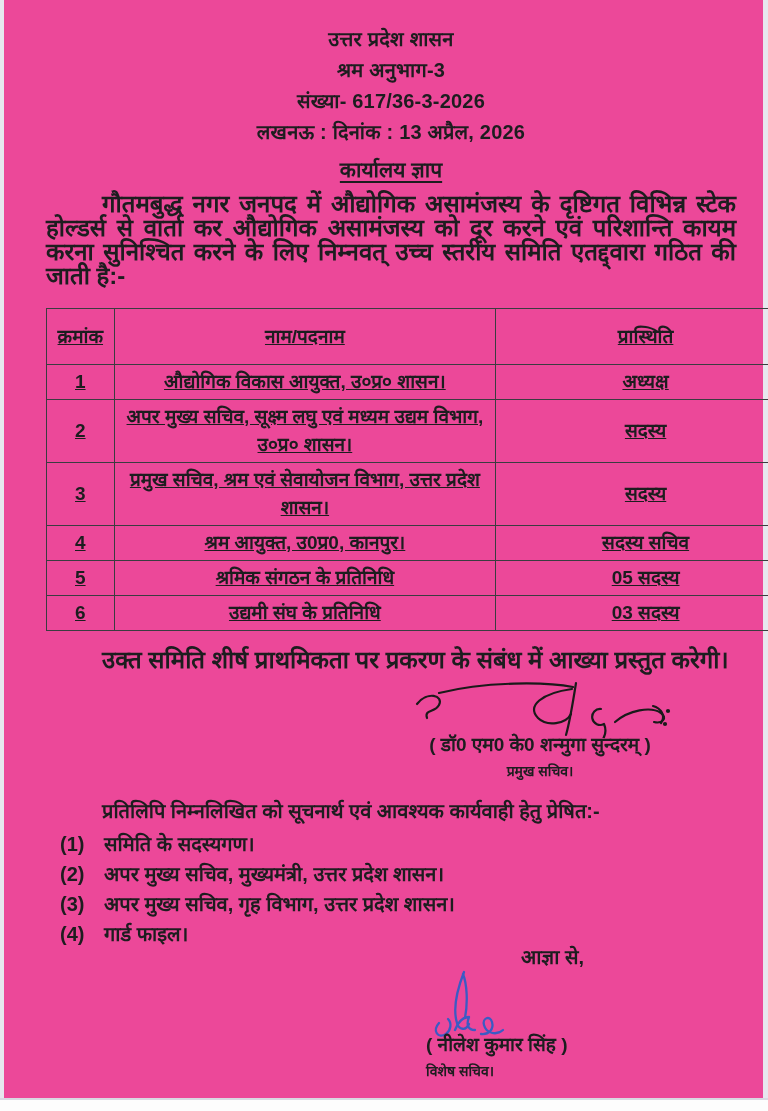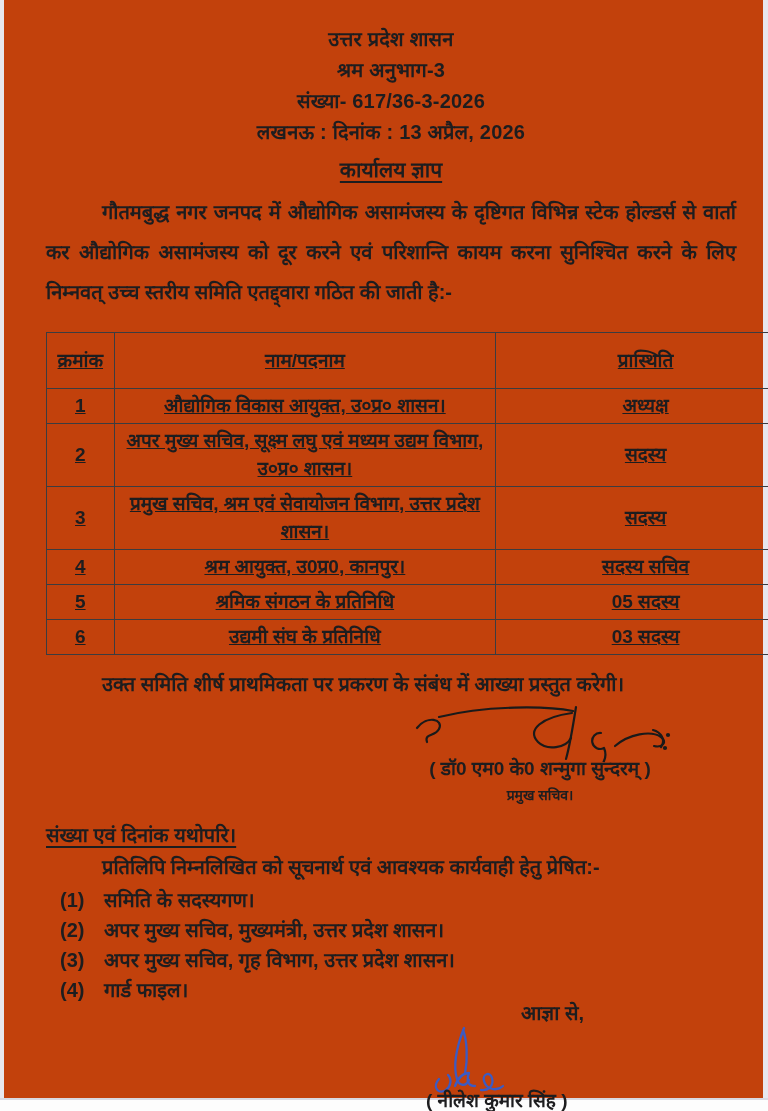--- a/index.html
+++ b/index.html
@@ -1,44 +1,44 @@
 <!DOCTYPE html>
 <html><head>
 <meta charset="utf-8">
 <style>
   * { margin:0; padding:0; box-sizing:border-box; }
   html,body { background:#ffffff; }
   body { font-family:"Liberation Sans","DejaVu Sans",sans-serif; color:#1d1d1f; }
   .canvas {
-    position:relative; width:768px; height:1111px; background:#c2410c;
+    position:relative; width:768px; height:1111px; background:#ec4899;
     overflow:hidden; margin:0 auto;
   }
   .edge-left  { position:absolute; left:0;  top:0; bottom:0; width:4px;  background:#e7e7ee; }
   .edge-right { position:absolute; right:0; top:0; bottom:0; width:5px;  background:#e7e7ee; }
   .edge-bottom{ position:absolute; left:0; right:0; bottom:0; height:13px; background:#fdfdfd; border-top:2px solid #d9d9e2; }
   .content { position:absolute; left:46px; top:24px; width:690px; }
 
   .head-block { text-align:center; font-weight:700; font-size:20px; line-height:31px; letter-spacing:0.2px; }
   .memo-title { text-align:center; margin-top:7px; font-size:21px; font-weight:700; }
   .memo-title span { text-decoration:underline; text-underline-offset:4px; text-decoration-thickness:1.5px; }
 
-  .intro { margin-top:9px; font-size:20px; font-weight:600; line-height:40px; text-align:justify; text-indent:56px; }
+  .intro { margin-top:9px; font-size:24px; font-weight:600; line-height:24px; text-align:justify; text-indent:56px; }
 
   table.committee { border-collapse:collapse; width:750px; margin-top:20px; font-size:19px; font-weight:600;text-decoration:underline; }
   table.committee th, table.committee td {
     border:1.6px solid #3c3c40; text-align:center; vertical-align:middle;
     padding:3px 8px; line-height:28px;
   }
   table.committee th { font-weight:700; }
   col.c-sno  { width:62px; }
   col.c-name { width:350px; }
   col.c-stat { width:275px; }
   th.sno-head { overflow-wrap:anywhere; padding:2px 4px; height:56px; }
 
-  .closing { margin-top:13px; font-size:20px; font-weight:600; line-height:32px; text-indent:56px; }
+  .closing { margin-top:13px; font-size:24px; font-weight:600; line-height:32px; text-indent:56px; }
 
   .sig1-block { width:320px; margin:2px 36px 12px auto; display:flex; flex-direction:column; align-items:center; }
   .sig1-svg { display:block; margin-bottom:-6px; }
   .sig-name { font-size:19px; font-weight:600; line-height:26px; white-space:nowrap; }
   .sig-desig { font-size:14px; font-weight:600; line-height:26px; }
 
   .ref-line { margin-top:9px; font-size:20px; font-weight:600; line-height:30px;
               text-decoration:underline; text-underline-offset:4px; width:fit-content; }
   .copy-line { margin-top:2px; font-size:20px; font-weight:600; line-height:31px; text-indent:56px; }
 
@@ -139,21 +139,20 @@
         </g>
         <g fill="#1a1a1a" stroke="none">
           <circle cx="263" cy="33" r="2.1"></circle>
           <circle cx="260" cy="46" r="2.1"></circle>
         </g>
       </svg>
       <div class="sig-name">( डॉ0 एम0 के0 शन्मुगा सुन्दरम् )</div>
       <div class="sig-desig">प्रमुख सचिव।</div>
     </div>
 
-    <div class="ref-line">संख्या एवं दिनांक यथोपरि।</div>
     <p class="copy-line">प्रतिलिपि निम्नलिखित को सूचनार्थ एवं आवश्यक कार्यवाही हेतु प्रेषित:-</p>
 
     <div class="dist-list">
       <div class="dist-item">
         <span class="dist-num">(1)</span>
         <span class="dist-text">समिति के सदस्यगण।</span>
       </div>
       <div class="dist-item">
         <span class="dist-num">(2)</span>
         <span class="dist-text">अपर मुख्य सचिव, मुख्यमंत्री, उत्तर प्रदेश शासन।</span>

